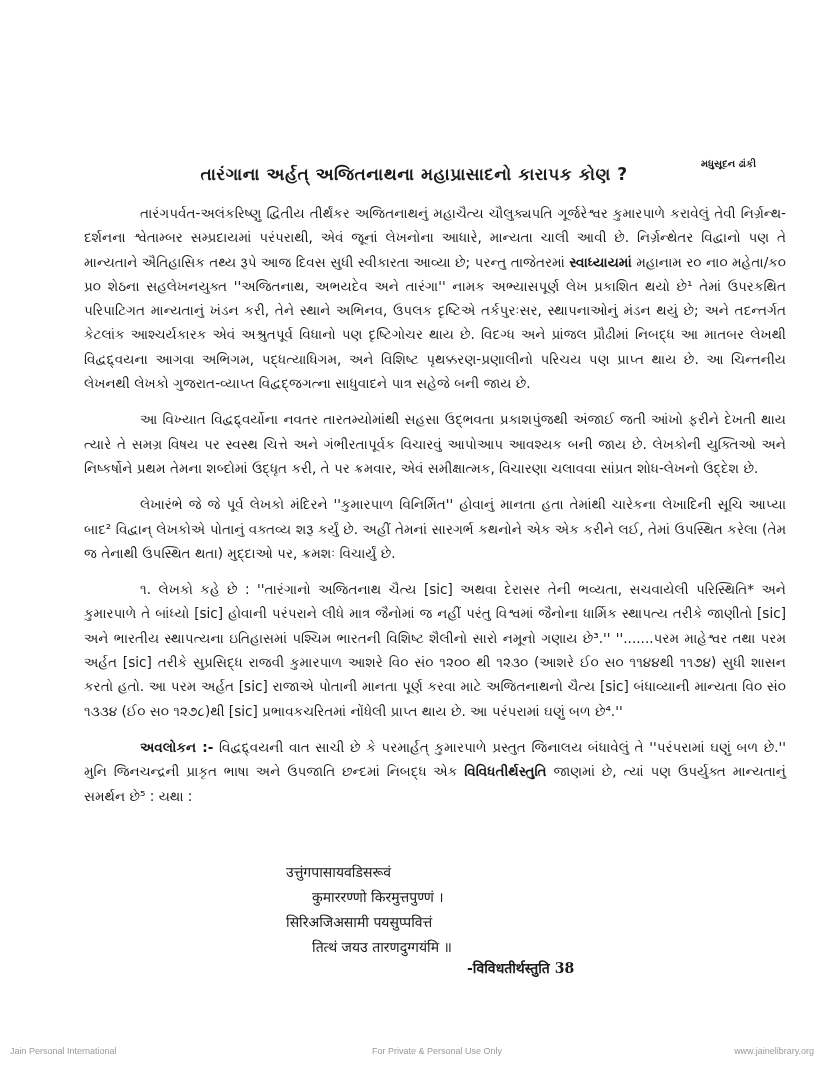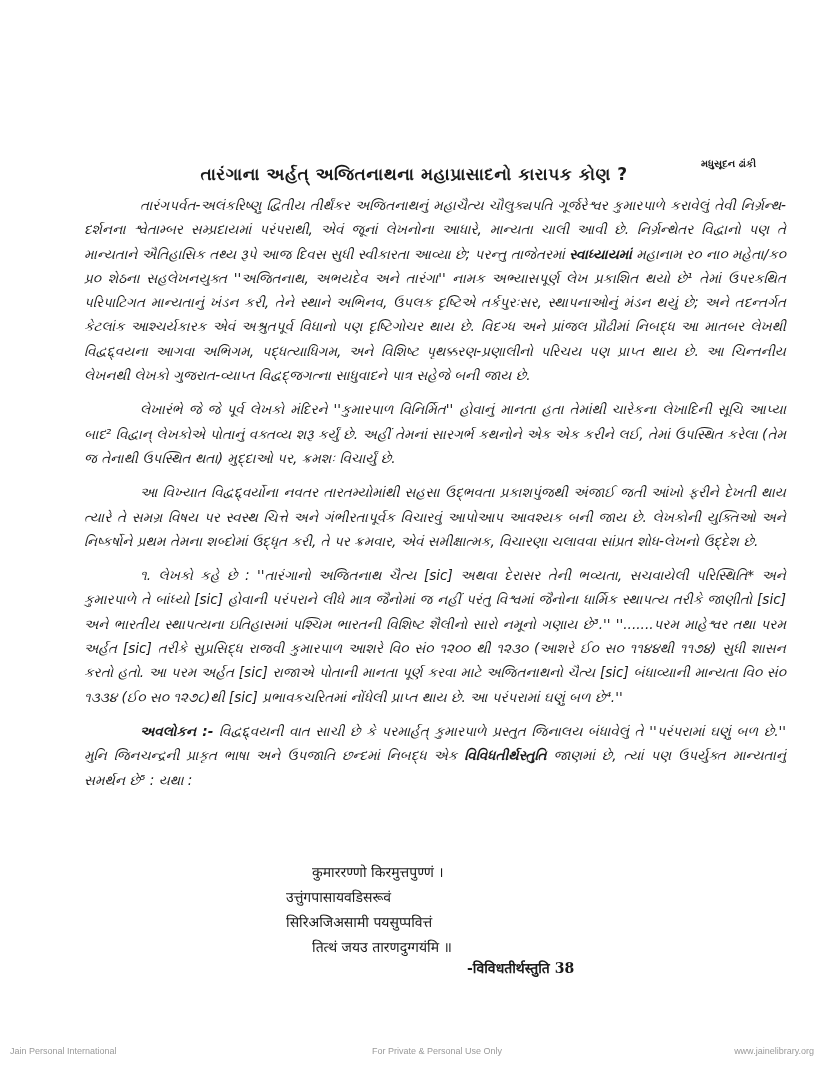--- a/index.html
+++ b/index.html
@@ -4,21 +4,21 @@
 <style>
   html, body { margin: 0; padding: 0; background: #ffffff; }
   body { width: 828px; height: 1071px; position: relative; overflow: hidden;
          font-family: "DejaVu Sans", sans-serif; color: #1a1a1a; }
   .page { position: absolute; left: 0; top: 0; width: 828px; height: 1071px; }
   .title { position: absolute; top: 116px; left: 0; width: 828px; text-align: center;
            font-size: 17px; font-weight: bold; letter-spacing: 0.5px; margin-top: 48px; }
   .author { position: absolute; top: 158px; right: 72px; font-size: 10px; font-weight: bold; }
   .body { position: absolute; left: 84px; top: 189px; width: 702px; font-size: 13.6px;
           line-height: 24.3px; text-align: justify; }
-  .para { margin: 4px 0 10px 0; text-indent: 56px; font-style: italic; }
+  .para { margin: 12px 0 10px 0; text-indent: 56px; }
   .para b { font-weight: bold; }
   .verse { position: absolute; left: 286px; top: 860px; font-family: "DejaVu Serif", serif;
            font-size: 14px; line-height: 25px; }
   .verse .line { white-space: nowrap; }
   .verse .indent { padding-left: 26px; }
   .verse-source { position: absolute; left: 467px; top: 958px; font-family: "DejaVu Serif", serif;
                   font-size: 14px; font-weight: bold; white-space: nowrap; }
   .footer { position: absolute; top: 1046px; font-size: 9px; color: #9a9a9a;
             font-family: "Liberation Sans", sans-serif; }
   .footer.left { left: 10px; }
@@ -28,29 +28,29 @@
 </head>
 <body>
 
 <div class="page">
 
   <div class="title">તારંગાના અર્હત્ અજિતનાથના મહાપ્રાસાદનો કારાપક કોણ ?</div>
   <div class="author">મધુસૂદન ઢાંકી</div>
 
   <div class="body">
     <p class="para"><span>તારંગપર્વત-અલંકરિષ્ણુ દ્વિતીય તીર્થંકર અજિતનાથનું મહાચૈત્ય ચૌલુક્યપતિ ગૂર્જરેશ્વર કુમારપાળે કરાવેલું તેવી નિર્ગ્રન્થ-દર્શનના શ્વેતામ્બર સમ્પ્રદાયમાં પરંપરાથી, એવં જૂનાં લેખનોના આધારે, માન્યતા ચાલી આવી છે. નિર્ગ્રન્થેતર વિદ્વાનો પણ તે માન્યતાને ઐતિહાસિક તથ્ય રૂપે આજ દિવસ સુધી સ્વીકારતા આવ્યા છે; પરન્તુ તાજેતરમાં </span><b>સ્વાધ્યાયમાં</b><span> મહાનામ ર૦ ના૦ મહેતા/ક૦ પ્ર૦ શેઠના સહલેખનયુક્ત ''અજિતનાથ, અભયદેવ અને તારંગા'' નામક અભ્યાસપૂર્ણ લેખ પ્રકાશિત થયો છે¹ તેમાં ઉપરકથિત પરિપાટિગત માન્યતાનું ખંડન કરી, તેને સ્થાને અભિનવ, ઉપલક દૃષ્ટિએ તર્કપુરઃસર, સ્થાપનાઓનું મંડન થયું છે; અને તદન્તર્ગત કેટલાંક આશ્ચર્યકારક એવં અશ્રુતપૂર્વ વિધાનો પણ દૃષ્ટિગોચર થાય છે. વિદગ્ધ અને પ્રાંજલ પ્રૌઢીમાં નિબદ્ધ આ માતબર લેખથી વિદ્વદ્દ્વયના આગવા અભિગમ, પદ્ધત્યાધિગમ, અને વિશિષ્ટ પૃથક્કરણ-પ્રણાલીનો પરિચય પણ પ્રાપ્ત થાય છે. આ ચિન્તનીય લેખનથી લેખકો ગુજરાત-વ્યાપ્ત વિદ્વદ્જગત્ના સાધુવાદને પાત્ર સહેજે બની જાય છે.</span></p>
+    <p class="para"><span>આ વિખ્યાત વિદ્વદ્દ્વર્યોના નવતર તારતમ્યોમાંથી સહસા ઉદ્ભવતા પ્રકાશપુંજથી અંજાઈ જતી આંખો ફરીને દેખતી થાય ત્યારે તે સમગ્ર વિષય પર સ્વસ્થ ચિત્તે અને ગંભીરતાપૂર્વક વિચારવું આપોઆપ આવશ્યક બની જાય છે. લેખકોની યુક્તિઓ અને નિષ્કર્ષોને પ્રથમ તેમના શબ્દોમાં ઉદ્ધૃત કરી, તે પર ક્રમવાર, એવં સમીક્ષાત્મક, વિચારણા ચલાવવા સાંપ્રત શોધ-લેખનો ઉદ્દેશ છે.</span></p>
     <p class="para"><span>લેખારંભે જે જે પૂર્વ લેખકો મંદિરને ''કુમારપાળ વિનિર્મિત'' હોવાનું માનતા હતા તેમાંથી ચારેકના લેખાદિની સૂચિ આપ્યા બાદ² વિદ્વાન્ લેખકોએ પોતાનું વક્તવ્ય શરૂ કર્યું છે. અહીં તેમનાં સારગર્ભ કથનોને એક એક કરીને લઈ, તેમાં ઉપસ્થિત કરેલા (તેમ જ તેનાથી ઉપસ્થિત થતા) મુદ્દાઓ પર, ક્રમશઃ વિચાર્યું છે.</span></p>
-    <p class="para"><span>આ વિખ્યાત વિદ્વદ્દ્વર્યોના નવતર તારતમ્યોમાંથી સહસા ઉદ્ભવતા પ્રકાશપુંજથી અંજાઈ જતી આંખો ફરીને દેખતી થાય ત્યારે તે સમગ્ર વિષય પર સ્વસ્થ ચિત્તે અને ગંભીરતાપૂર્વક વિચારવું આપોઆપ આવશ્યક બની જાય છે. લેખકોની યુક્તિઓ અને નિષ્કર્ષોને પ્રથમ તેમના શબ્દોમાં ઉદ્ધૃત કરી, તે પર ક્રમવાર, એવં સમીક્ષાત્મક, વિચારણા ચલાવવા સાંપ્રત શોધ-લેખનો ઉદ્દેશ છે.</span></p>
     <p class="para"><span>૧. લેખકો કહે છે : ''તારંગાનો અજિતનાથ ચૈત્ય [sic] અથવા દેરાસર તેની ભવ્યતા, સચવાયેલી પરિસ્થિતિ* અને કુમારપાળે તે બાંધ્યો [sic] હોવાની પરંપરાને લીધે માત્ર જૈનોમાં જ નહીં પરંતુ વિશ્વમાં જૈનોના ધાર્મિક સ્થાપત્ય તરીકે જાણીતો [sic] અને ભારતીય સ્થાપત્યના ઇતિહાસમાં પશ્ચિમ ભારતની વિશિષ્ટ શૈલીનો સારો નમૂનો ગણાય છે³.'' ''.......પરમ માહેશ્વર તથા પરમ અર્હત [sic] તરીકે સુપ્રસિદ્ધ રાજવી કુમારપાળ આશરે વિ૦ સં૦ ૧૨૦૦ થી ૧૨૩૦ (આશરે ઈ૦ સ૦ ૧૧૪૪થી ૧૧૭૪) સુધી શાસન કરતો હતો. આ પરમ અર્હત [sic] રાજાએ પોતાની માનતા પૂર્ણ કરવા માટે અજિતનાથનો ચૈત્ય [sic] બંધાવ્યાની માન્યતા વિ૦ સં૦ ૧૩૩૪ (ઈ૦ સ૦ ૧૨૭૮)થી [sic] પ્રભાવકચરિતમાં નોંધેલી પ્રાપ્ત થાય છે. આ પરંપરામાં ઘણું બળ છે⁴.''</span></p>
     <p class="para"><b>અવલોકન :-</b><span> વિદ્વદ્દ્વયની વાત સાચી છે કે પરમાર્હત્ કુમારપાળે પ્રસ્તુત જિનાલય બંધાવેલું તે ''પરંપરામાં ઘણું બળ છે.'' મુનિ જિનચન્દ્રની પ્રાકૃત ભાષા અને ઉપજાતિ છન્દમાં નિબદ્ધ એક </span><b>વિવિધતીર્થસ્તુતિ</b><span> જાણમાં છે, ત્યાં પણ ઉપર્યુક્ત માન્યતાનું સમર્થન છે⁵ : યથા :</span></p>
   </div>
 
   <div class="verse">
+    <div class="line">उत्तुंगपासायवडिसरूवं</div>
     <div class="line indent">कुमाररण्णो किरमुत्तपुण्णं ।</div>
-    <div class="line">उत्तुंगपासायवडिसरूवं</div>
     <div class="line">सिरिअजिअसामी पयसुप्पवित्तं</div>
     <div class="line indent">तित्थं जयउ तारणदुग्गयंमि ॥</div>
   </div>
   <div class="verse-source">-विविधतीर्थस्तुति 38</div>
 
   <div class="footer left">Jain Personal International</div>
   <div class="footer center">For Private &amp; Personal Use Only</div>
   <div class="footer right">www.jainelibrary.org</div>
 </div>
 

